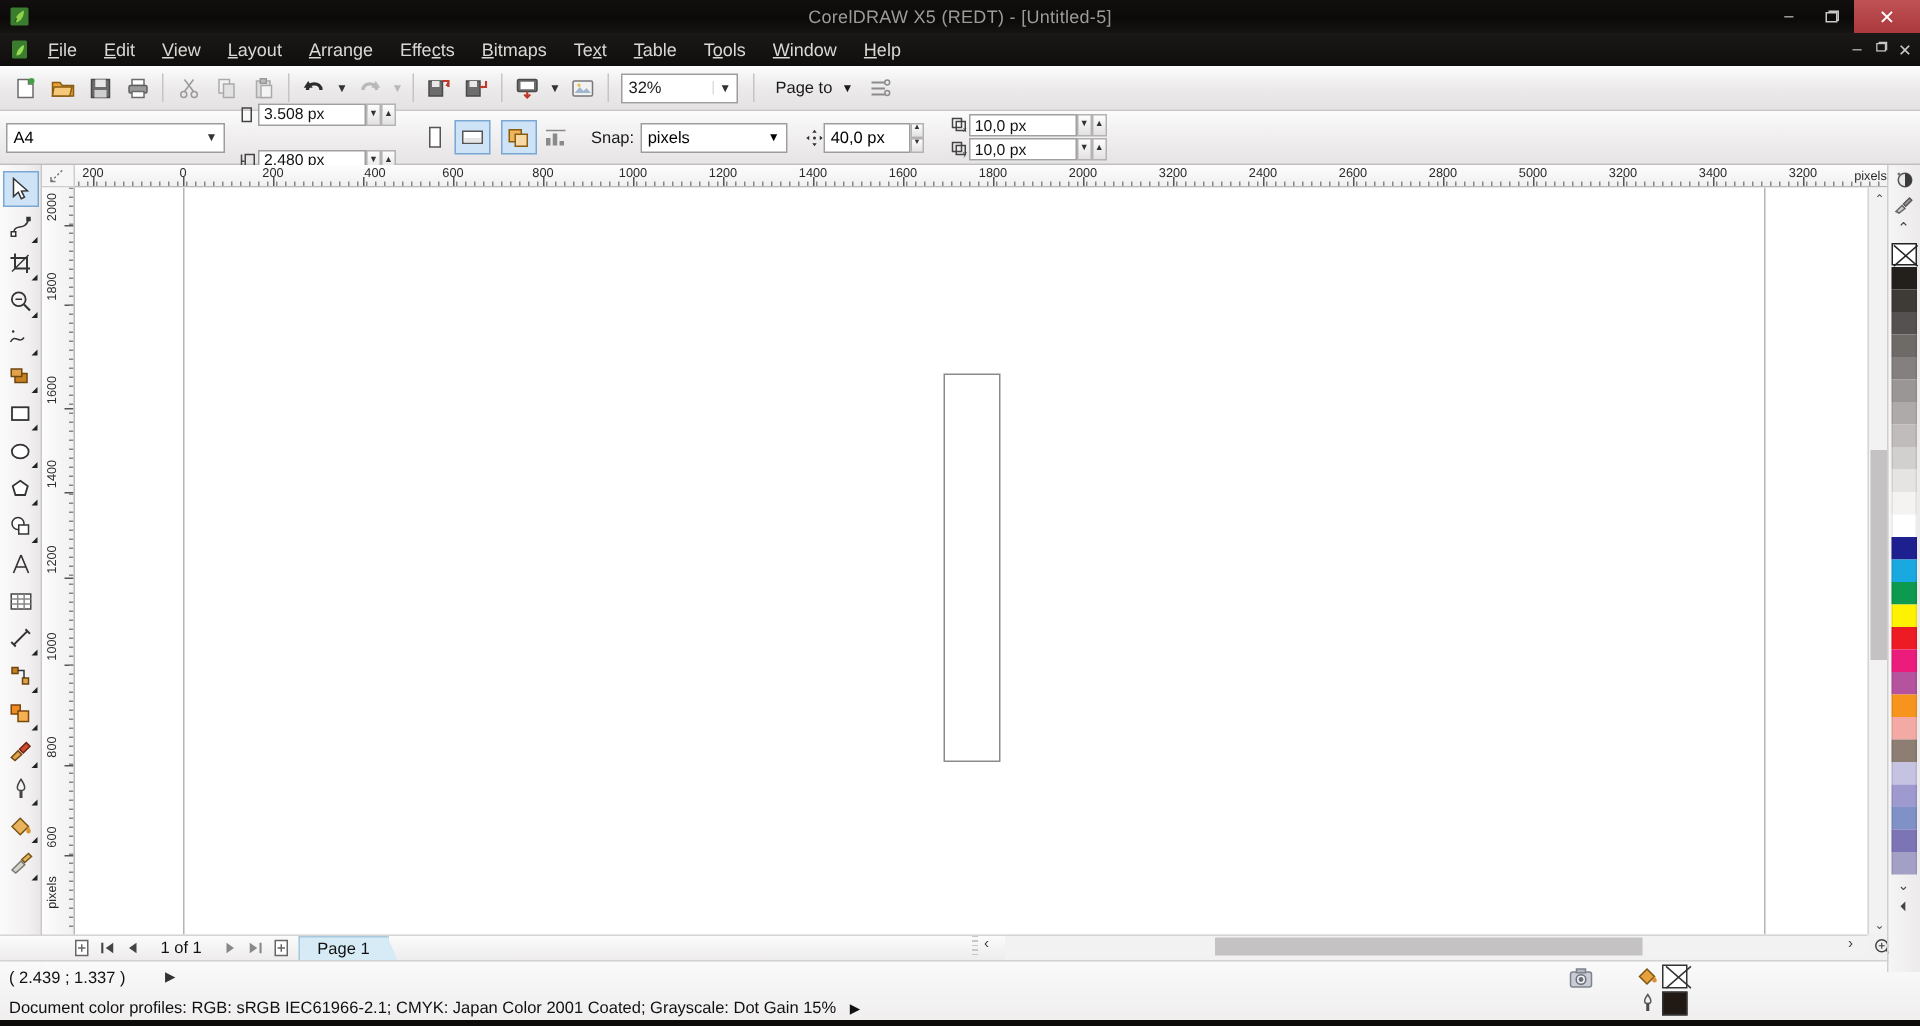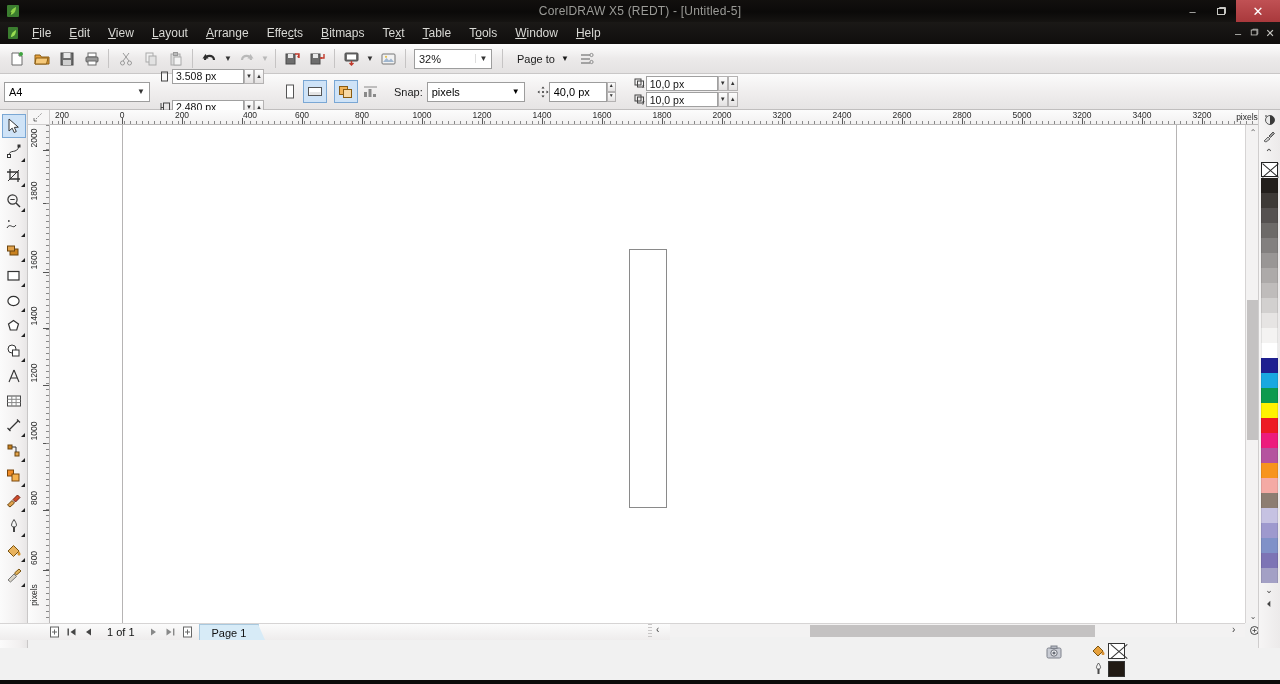--- a/index.html
+++ b/index.html
@@ -1077,20 +1077,28 @@
   </div>
   <div class="hs-right">›</div>
   <div class="zoom-corner">
     <svg width="13" height="13" viewBox="0 0 13 13">
         <circle cx="5.5" cy="5.5" r="4" fill="none" stroke="#444"></circle>
         <path d="M8.5 8.5 L12 12" stroke="#444"></path>
         <path d="M3.5 5.5h4M5.5 3.5v4" stroke="#444" stroke-width=".8"></path>
       </svg>
   </div>
 
+  <div class="statusbar">
+    <div class="coords">( 2.439 ; 1.337 )</div>
+    <div class="coords-arrow">▶</div>
+    <div class="colorprofiles">
+      <span>Document color profiles: RGB: sRGB IEC61966-2.1; CMYK: Japan Color 2001 Coated; Grayscale: Dot Gain 15%</span>
+      <span class="cp-arrow">▶</span>
+    </div>
+  </div>
   <div class="snapshot-ico">
     <svg width="16" height="14" viewBox="0 0 16 14">
         <rect x="1" y="3" width="14" height="10" rx="1.5" fill="#c9ccd4" stroke="#7e828c"></rect>
         <rect x="5" y="1" width="6" height="2.5" fill="#b3b7c0" stroke="#7e828c"></rect>
         <circle cx="8" cy="8" r="3.2" fill="#f0f1f4" stroke="#6a6e78"></circle>
         <circle cx="8" cy="8" r="1.6" fill="#6a6e78"></circle>
       </svg>
   </div>
   <div class="fillstroke">
     <div class="fs-row">

